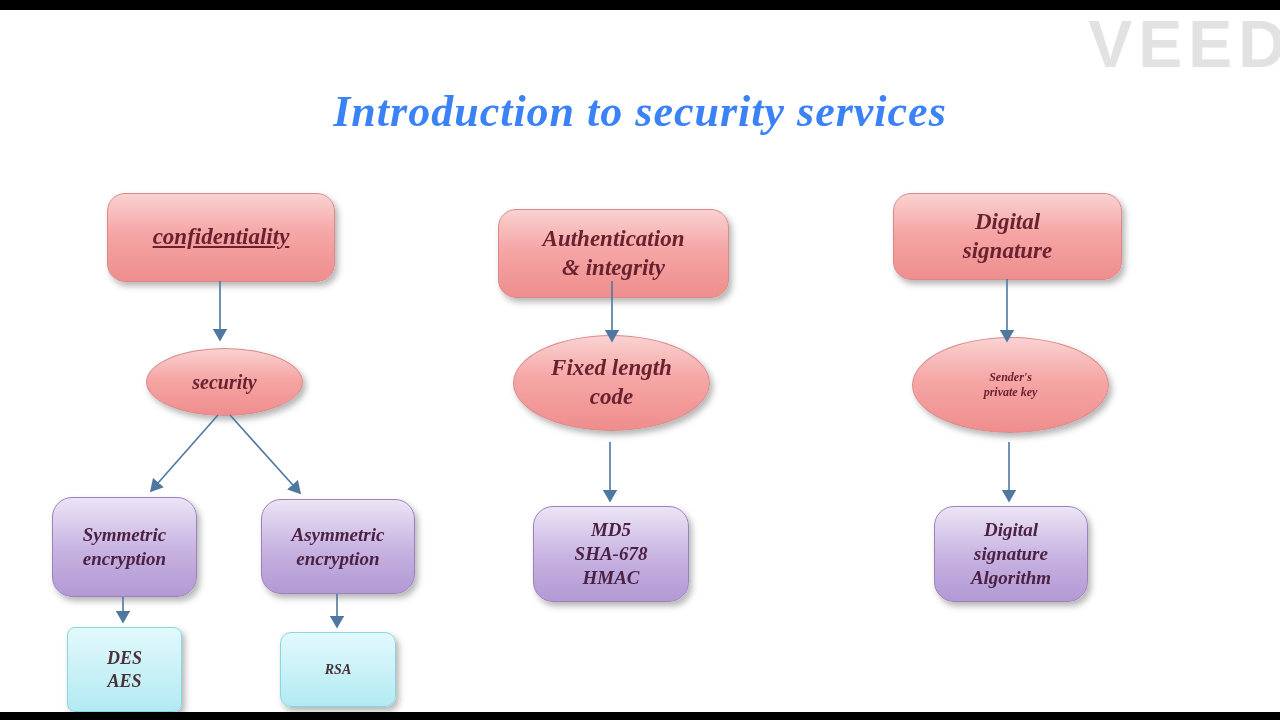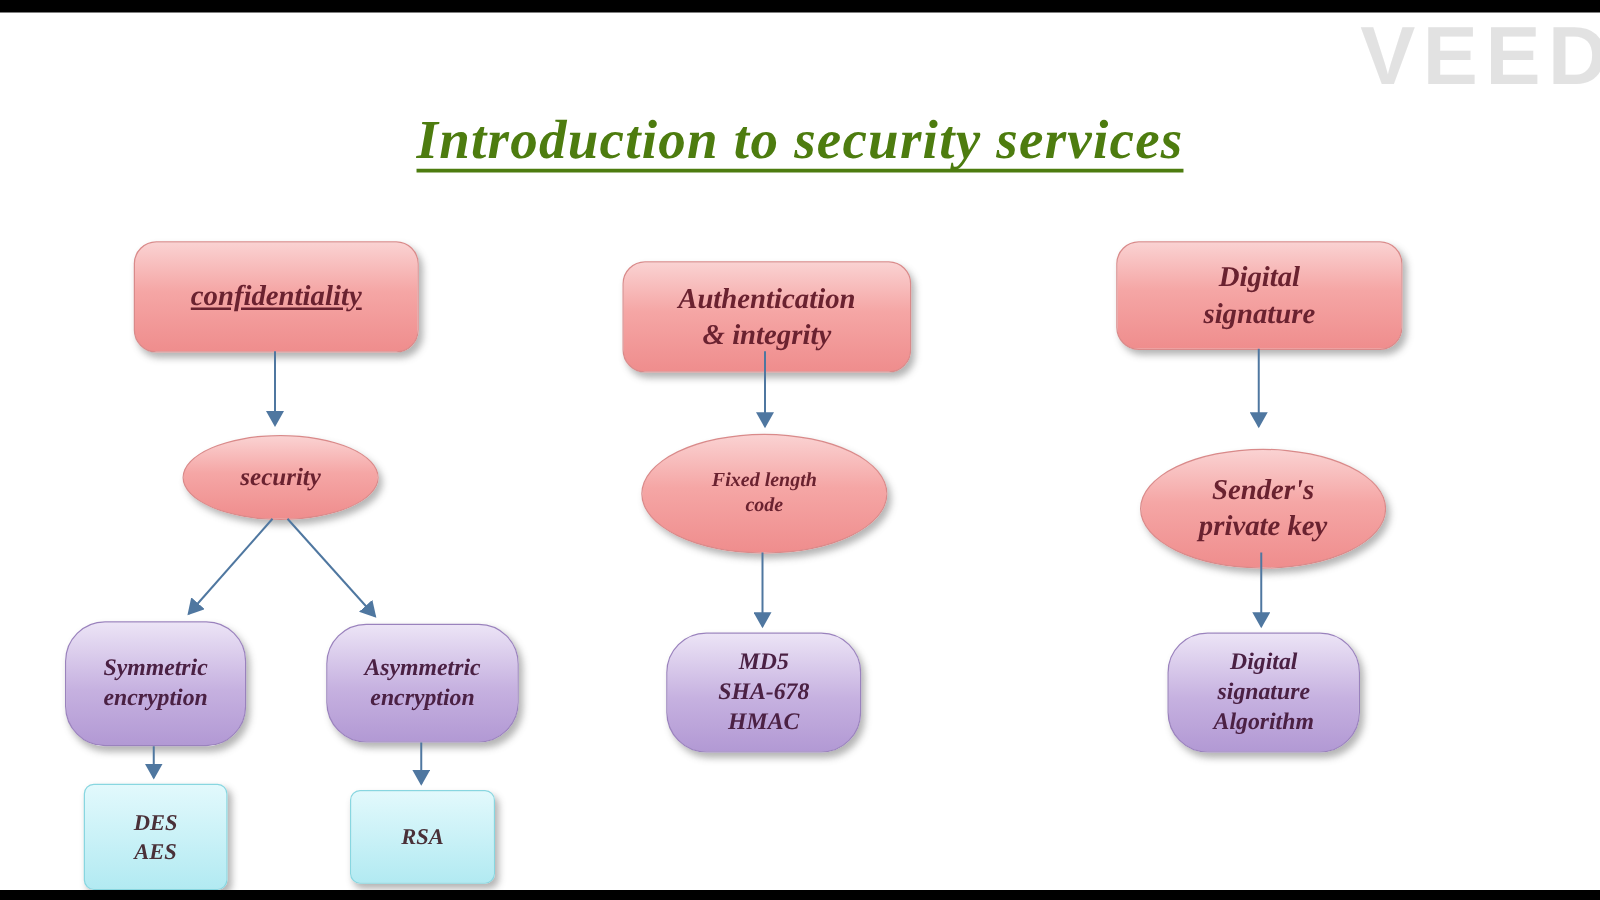--- a/index.html
+++ b/index.html
@@ -14,59 +14,59 @@
   .watermark {
     position:absolute; top:6px; right:-12px; z-index:4;
     font-family:"Liberation Sans", sans-serif;
     font-weight:bold; font-size:66px; letter-spacing:6px;
     color:rgba(224,224,224,0.92);
   }
 
   .page-title {
     position:absolute; top:86px; left:0; width:1280px; text-align:center;
     font-size:44px; font-weight:bold; font-style:italic;
-    color:#4d7c0f; letter-spacing:1px;
-    text-decoration:underline; text-underline-offset:9px; text-decoration-thickness:3px;
+    color:#3b82f6; letter-spacing:1px;
+    text-underline-offset:9px; text-decoration-thickness:3px;
   }
 
   .node {
     position:absolute; display:flex; align-items:center; justify-content:center;
     text-align:center; font-style:italic; font-weight:bold;
     white-space:pre-line; line-height:1.25;
     box-shadow:3px 4px 6px rgba(90,90,90,0.45);
   }
   .pink {
     background:linear-gradient(180deg,#fad2d2 0%,#f5a6a5 45%,#ef8d8d 100%);
     border:1px solid #d98a8a; color:#6a2230; border-radius:18px;
   }
   .ellipse { border-radius:50%; }
   .purple {
     background:linear-gradient(180deg,#ece4f6 0%,#c6b1e0 55%,#b299d4 100%);
-    border:1px solid #9a82bd; color:#4b2144; border-radius:32px;
+    border:1px solid #9a82bd; color:#4b2144; border-radius:20px;
   }
   .cyan {
     background:linear-gradient(180deg,#e2f9fc 0%,#b2eaf2 100%);
     border:1px solid #88d6e0; color:#4a3038; border-radius:8px;
   }
 
   #node-confidentiality { left:107px; top:193px; width:226px; height:87px; font-size:23px;text-decoration:underline; }
   #node-auth-integrity  { left:498px; top:209px; width:229px; height:87px; font-size:23px; }
   #node-digital-signature { left:893px; top:193px; width:227px; height:85px; font-size:23px; }
 
   #node-security        { left:146px; top:348px; width:155px; height:66px; font-size:20px;text-align:right; }
-  #node-fixed-length    { left:513px; top:347px; width:195px; height:94px; font-size:16px; }
-  #node-sender-key      { left:912px; top:359px; width:195px; height:94px; font-size:23px; }
+  #node-fixed-length    { left:513px; top:335px; width:195px; height:94px; font-size:23px; }
+  #node-sender-key      { left:912px; top:337px; width:195px; height:94px; font-size:12px; }
 
   #node-symmetric   { left:52px;  top:497px; width:143px; height:98px; font-size:19px; }
   #node-asymmetric  { left:261px; top:499px; width:152px; height:93px; font-size:19px; }
   #node-hash        { left:533px; top:506px; width:154px; height:94px; font-size:19px; }
   #node-dsa         { left:934px; top:506px; width:152px; height:94px; font-size:19px; }
 
   #node-des-aes { left:67px;  top:627px; width:113px; height:83px; font-size:18px; }
-  #node-rsa     { left:280px; top:632px; width:114px; height:73px; font-size:18px; }
+  #node-rsa     { left:280px; top:632px; width:114px; height:73px; font-size:14px;border-radius:11px; }
 
   #connector-arrows { position:absolute; left:0; top:0; z-index:1; pointer-events:none; }
 </style>
 </head>
 <body>
 
 <div class="letterbox" id="letterbox-top"></div>
 <div class="letterbox" id="letterbox-bottom"></div>
 
 <div class="watermark">VEED</div>

